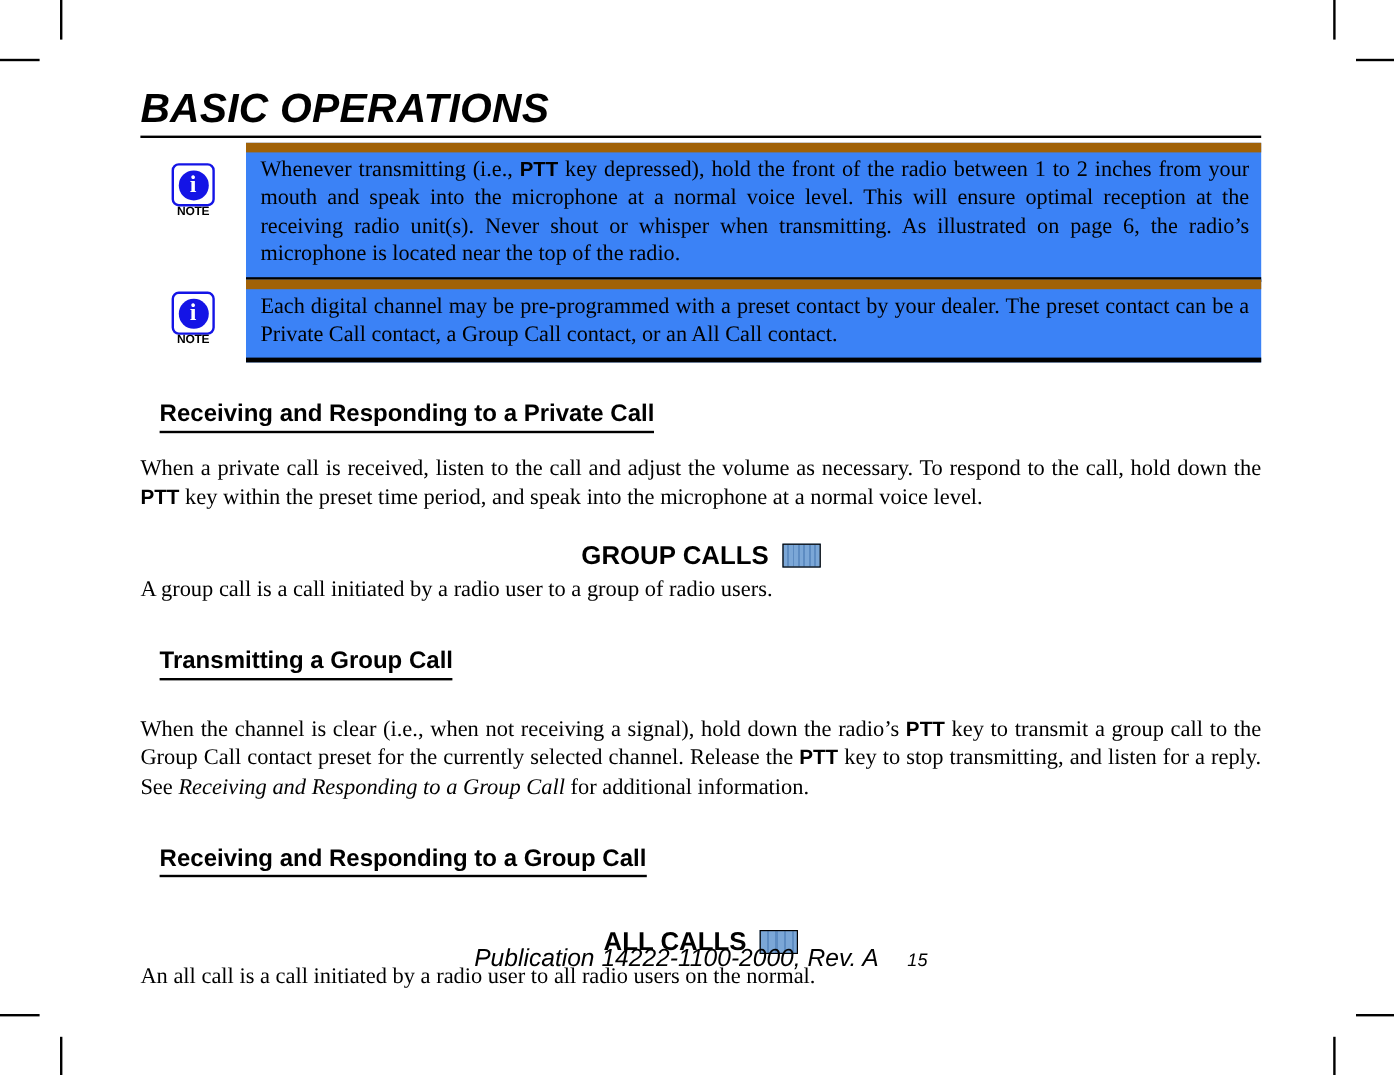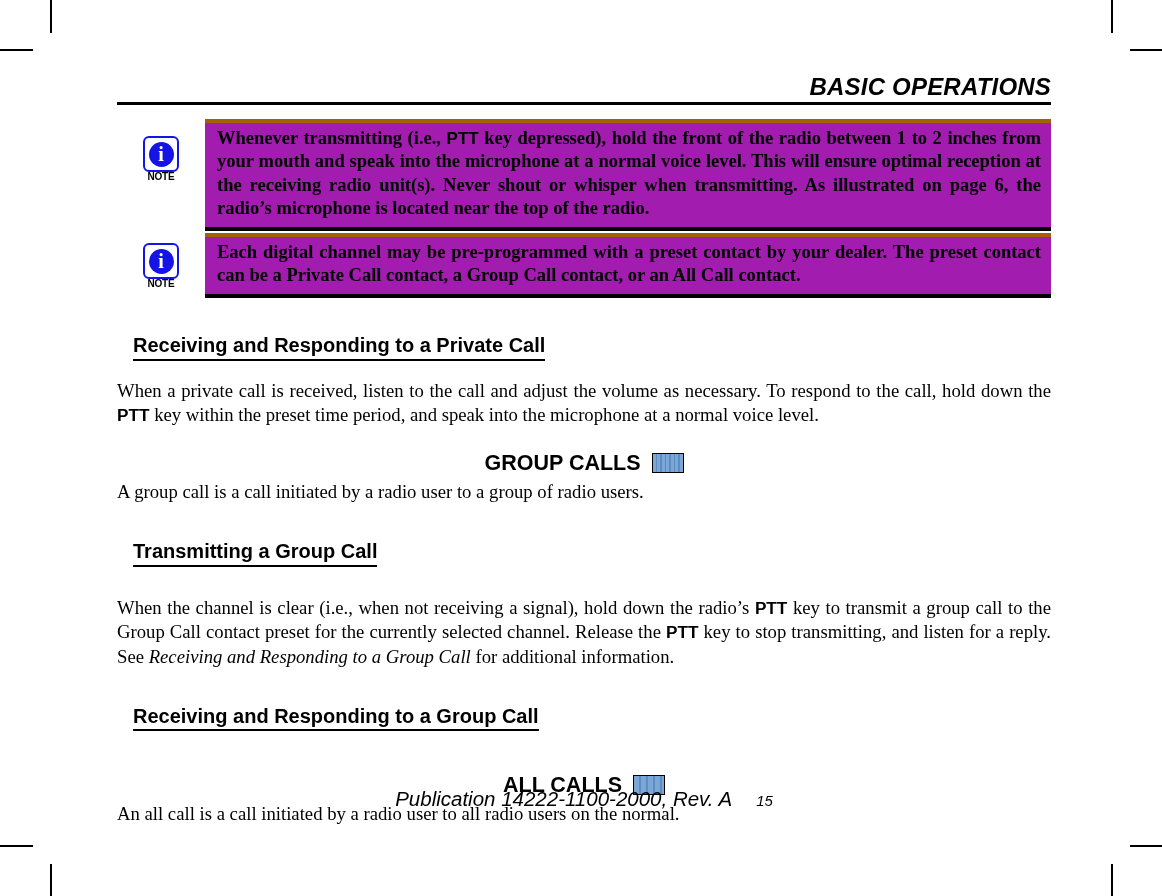--- a/index.html
+++ b/index.html
@@ -37,25 +37,25 @@
   }
 
   
   .header {
     position: absolute;
     left: 0;
     top: 74px;
     width: 934px;
   }
   .header-title {
-    text-align: right;
+    text-align: left;
     font-family: "Liberation Sans", sans-serif;
     font-style: italic;
     font-weight: bold;
-    font-size: 24px;
+    font-size: 34px;
     letter-spacing: 0.2px;
     line-height: 1.05;
     white-space: nowrap;
   }
   .header-rule {
     margin-top: 3px;
     height: 2.6px;
     background: #000000;
     width: 934px;
   }
@@ -114,30 +114,29 @@
     font-family: "Liberation Sans", sans-serif;
     font-size: 10px;
     font-weight: bold;
     letter-spacing: -0.2px;
     margin-top: 0;
     line-height: 1;
   }
 
   .note-body {
     flex: 1 1 auto;
-    background: #a21caf;
-    border-top: 4px solid #a16207;
+    background: #3b82f6;
+    border-top: 8px solid #a16207;
     border-bottom: 4px solid #000000;
     box-sizing: border-box;
     padding: 4px 10px 6px 12px;
     font-size: 18.5px;
     line-height: 1.27;
     text-align: justify;
     text-justify: inter-word;
-    font-weight: bold;
   }
   .note-body b { font-family: "Liberation Sans", sans-serif; font-size: 17px; }
 
   
   .content {
     position: absolute;
     left: 0;
     top: 318px;
     width: 934px;
   }

